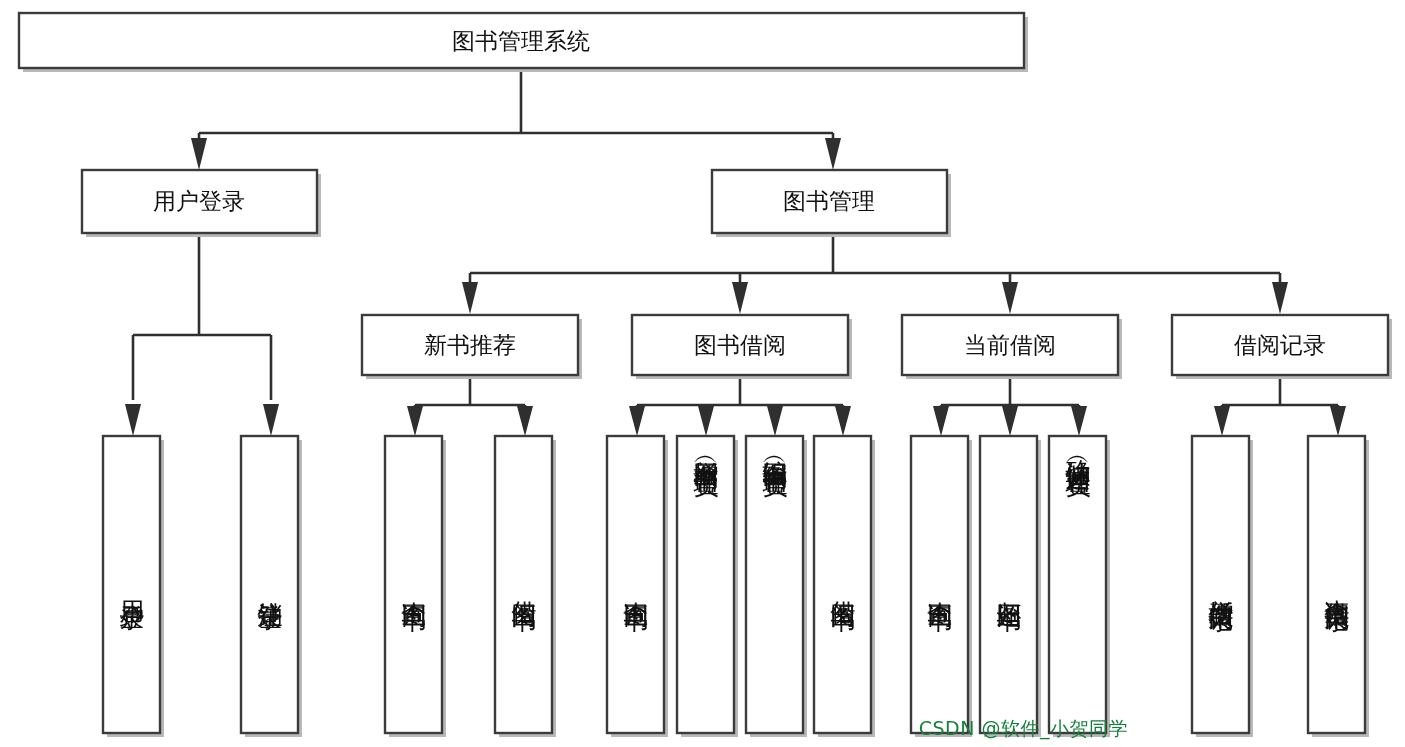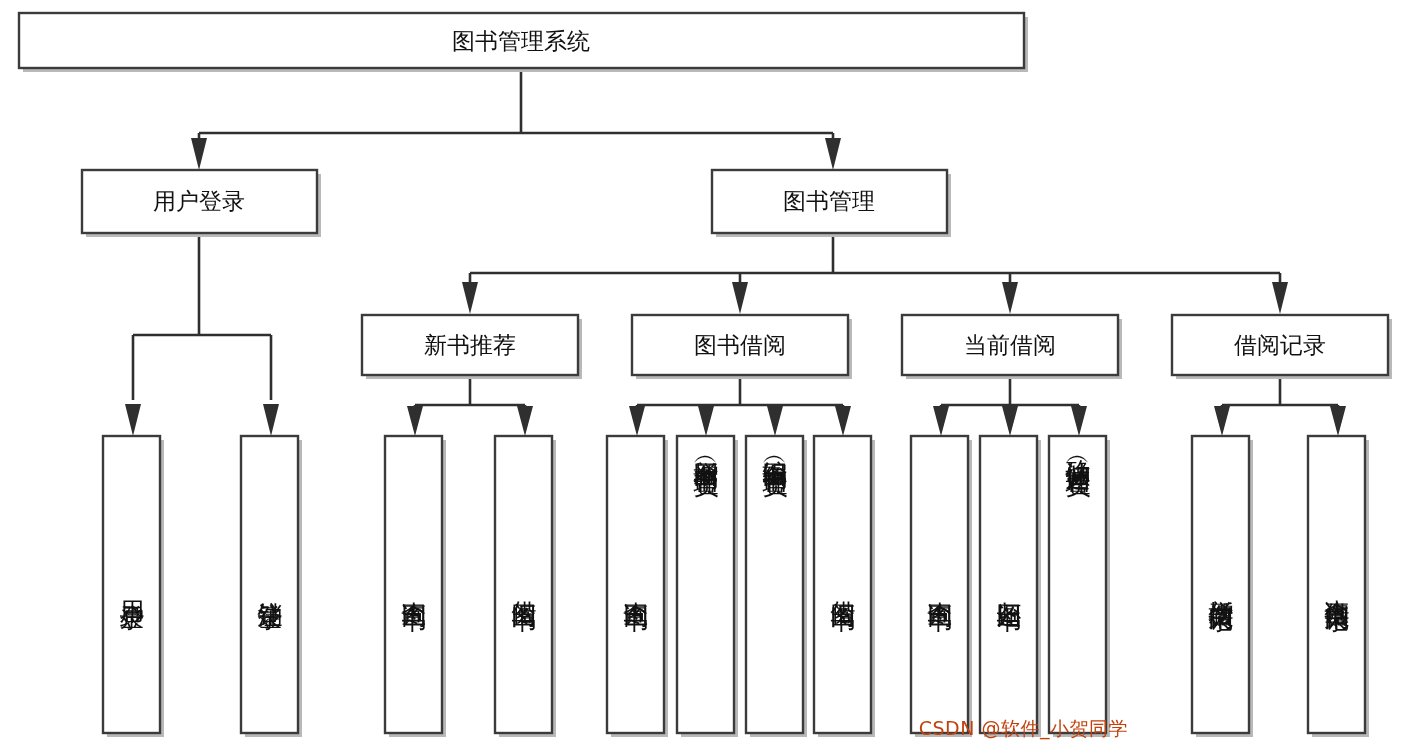--- a/index.html
+++ b/index.html
@@ -71,21 +71,21 @@
     color: #111111;
     white-space: nowrap;
     text-align: center;
   }
   .watermark {
     position: absolute;
     right: 8px;
     bottom: 5px;
     font-family: "DejaVu Sans", "Liberation Sans", sans-serif;
     font-size: 19px;
-    color: #c2410c;
+    color: #15803d;
     letter-spacing: 0.5px;
     white-space: nowrap;
   }
 </style>
 </head>
 <body>
 
 <div id="diagram-root">
 
   <svg class="diagram" viewBox="0 0 1405 747">

